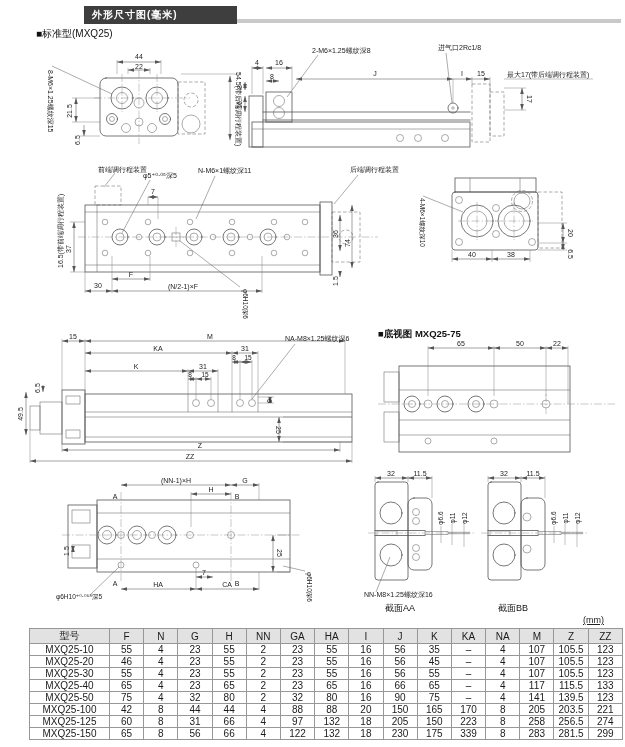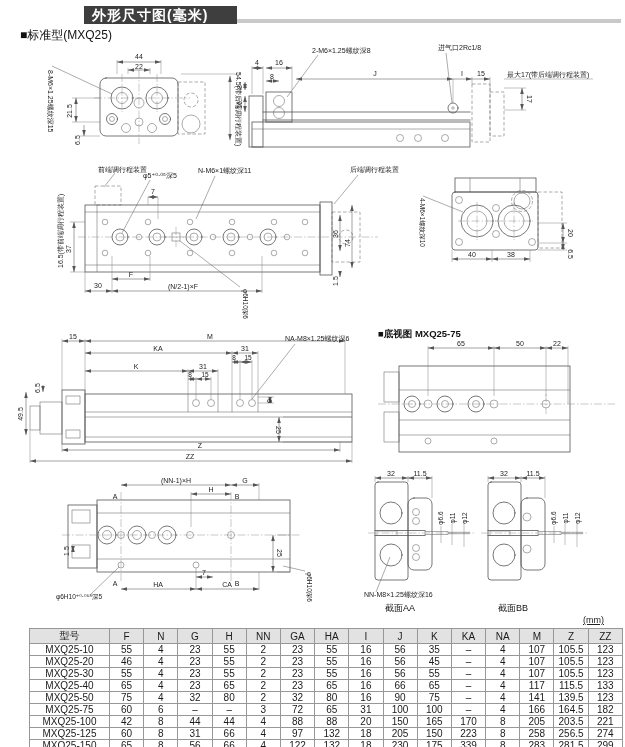--- a/index.html
+++ b/index.html
@@ -1,22 +1,22 @@
 <!DOCTYPE html>
 <html><head>
 <meta charset="utf-8">
 <style>
   html,body{margin:0;padding:0;background:#fff;}
   #page{position:relative;width:625px;height:747px;background:#fff;overflow:hidden;
         font-family:"Liberation Sans","DejaVu Sans",sans-serif;}
   .hdrbar{position:absolute;top:6px;left:84px;width:153px;height:18px;background:#3e3e3e;
-          color:#fff;font-size:14px;font-weight:bold;line-height:18px;padding-left:8px;
+          color:#fff;font-size:10px;font-weight:bold;line-height:18px;padding-left:8px;
           box-sizing:border-box;letter-spacing:1px;}
   .hdrstrip{position:absolute;top:19px;left:237px;width:384px;height:4px;background:#c9c9c9;}
-  .subtitle{position:absolute;top:27px;left:20px;font-size:12px;color:#111;}
+  .subtitle{position:absolute;top:27px;left:36px;font-size:10px;color:#111;}
   .mm{position:absolute;top:615px;left:583px;font-size:9px;color:#222;text-decoration:underline;}
   svg{position:absolute;top:0;left:0;}
   svg text{font-family:"Liberation Sans","DejaVu Sans",sans-serif;font-size:7px;fill:#222;}
   .ln{fill:none;stroke:#555;stroke-width:.8;stroke-linecap:square;}
   .tn{fill:none;stroke:#666;stroke-width:.55;}
   .dsh{stroke-dasharray:3.5 2;}
   .cl{fill:none;stroke:#888;stroke-width:.45;stroke-dasharray:8 2 1.5 2;}
   .dim{fill:none;stroke:#555;stroke-width:.55;}
   .ext{fill:none;stroke:#777;stroke-width:.45;}
   .d{text-anchor:middle;}
@@ -636,38 +636,20 @@
           <td>16</td>
           <td>90</td>
           <td>75</td>
           <td>–</td>
           <td>4</td>
           <td>141</td>
           <td>139.5</td>
           <td>123</td>
         </tr>
         <tr>
-          <td>MXQ25-75</td>
-          <td>60</td>
-          <td>6</td>
-          <td>–</td>
-          <td>–</td>
-          <td>3</td>
-          <td>72</td>
-          <td>65</td>
-          <td>31</td>
-          <td>100</td>
-          <td>100</td>
-          <td>–</td>
-          <td>4</td>
-          <td>166</td>
-          <td>164.5</td>
-          <td>182</td>
-        </tr>
-        <tr>
           <td>MXQ25-100</td>
           <td>42</td>
           <td>8</td>
           <td>44</td>
           <td>44</td>
           <td>4</td>
           <td>88</td>
           <td>88</td>
           <td>20</td>
           <td>150</td>

